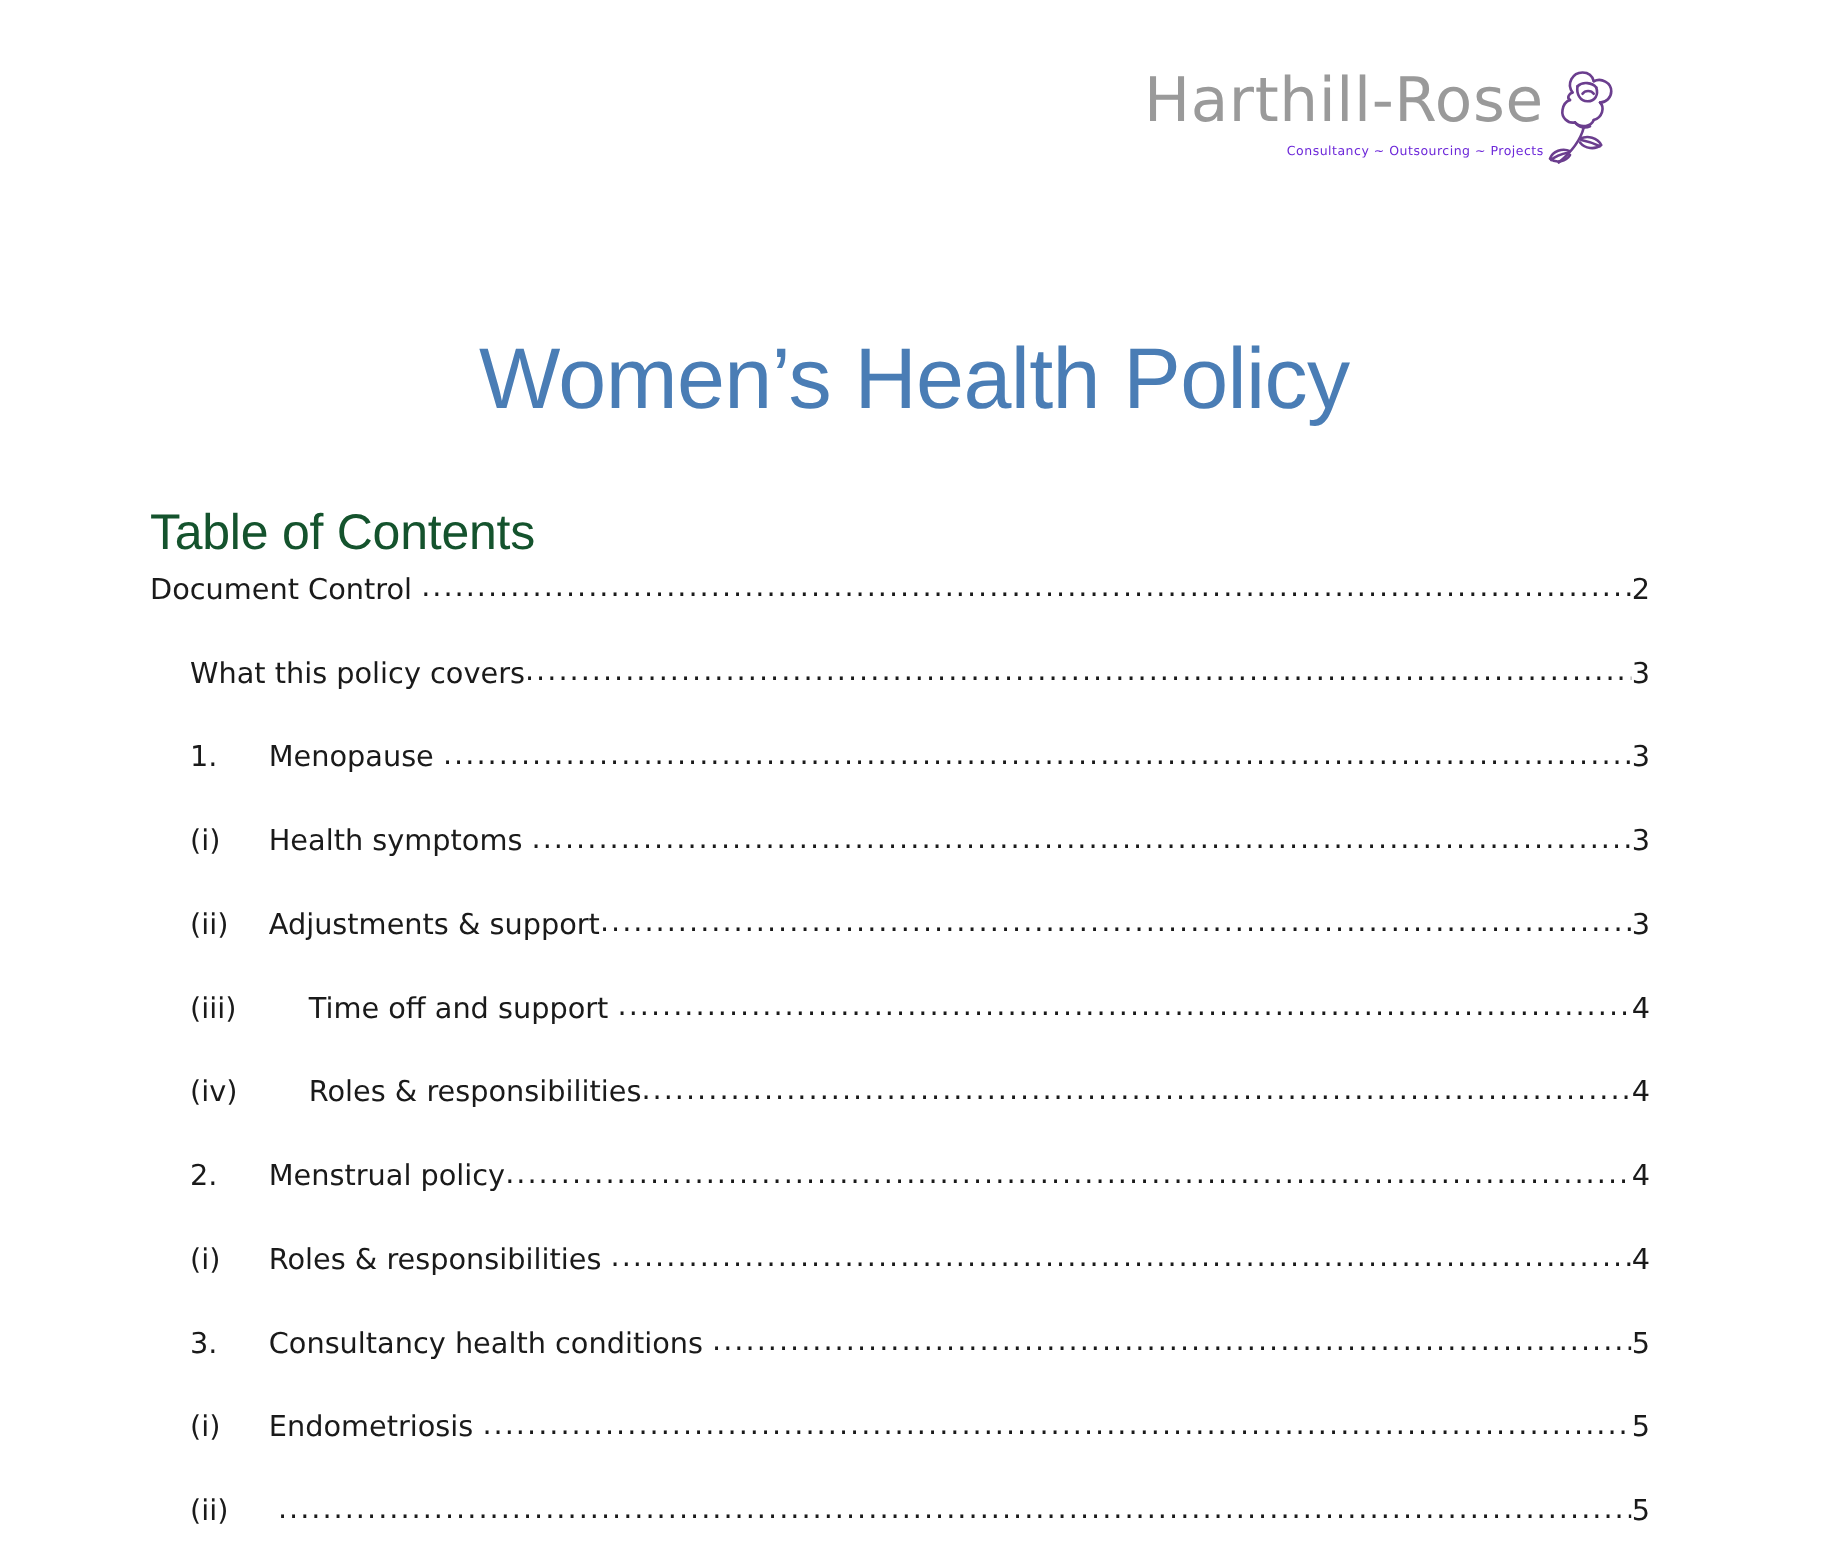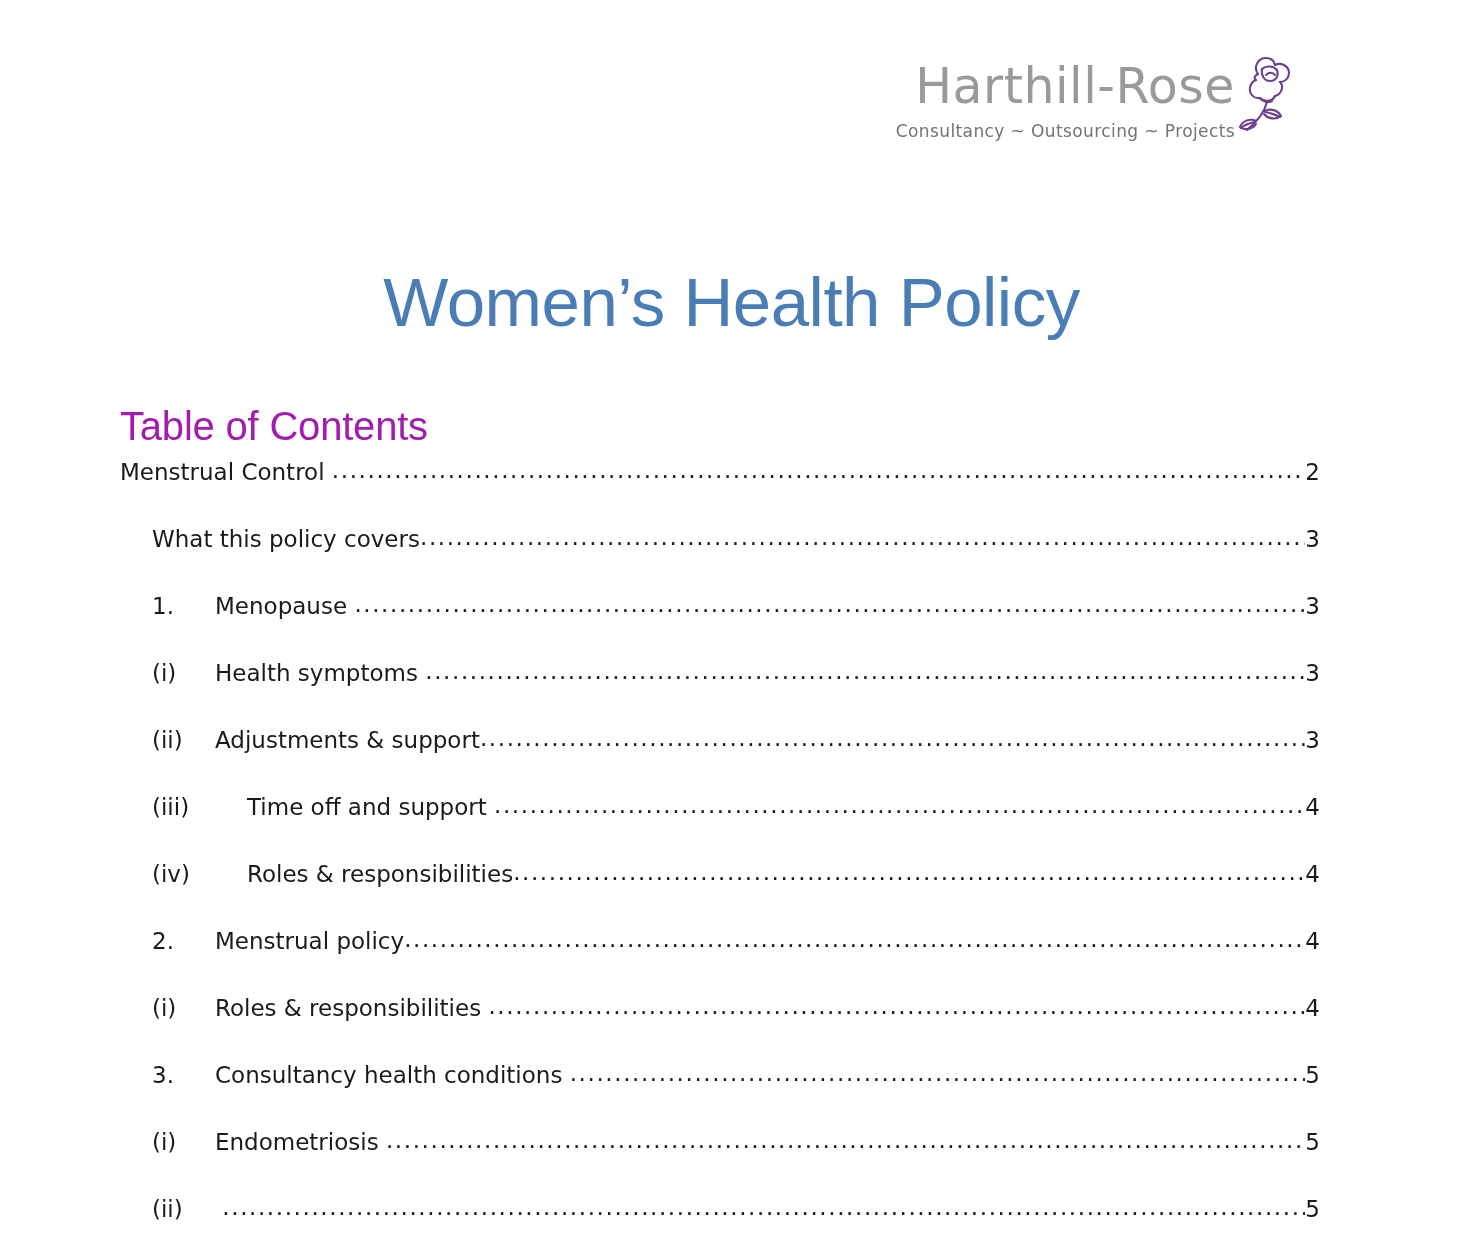--- a/index.html
+++ b/index.html
@@ -20,43 +20,43 @@
     overflow: hidden;
     box-sizing: border-box;
   }
 
   
   .logo-block {
     position: absolute;
     top: 38px;
     right: 168px;
     display: flex;
-    align-items: flex-end;
+    align-items: center;
   }
   .logo-text-col {
     display: flex;
     flex-direction: column;
     align-items: flex-end;
     padding-top: 4px;
   }
   .logo-wordmark {
     font-family: "DejaVu Sans", sans-serif;
     font-size: 49px;
     font-weight: 400;
     letter-spacing: 0.5px;
     color: #9a9a9a;
     line-height: 1.0;
     white-space: nowrap;
   }
   .logo-tagline {
     font-family: "DejaVu Sans", sans-serif;
-    font-size: 17px;
+    font-size: 10px;
     font-weight: 400;
     letter-spacing: 0.4px;
-    color: #737373;
+    color: #6d28d9;
     line-height: 1.0;
     margin-top: 12px;
     white-space: nowrap;
   }
   .logo-rose {
     margin-left: 2px;
     margin-top: 6px;
     flex: 0 0 auto;
   }
 
@@ -76,21 +76,21 @@
   }
 
   
   .toc-heading {
     position: absolute;
     top: 404px;
     left: 120px;
     font-family: "Liberation Sans", sans-serif;
     font-size: 40px;
     font-weight: 400;
-    color: #a21caf;
+    color: #14532d;
     letter-spacing: -0.2px;
     line-height: 1.1;
   }
 
   
   .toc {
     position: absolute;
     top: 459px;
     left: 120px;
     width: 1200px;
@@ -180,21 +180,21 @@
     </div>
   </div>
 
   <div class="doc-title">Women’s Health Policy</div>
 
   <div class="toc-heading">Table of Contents</div>
 
   <div class="toc" id="toc-list">
       <div class="toc-row lvl-0">
         <span class="toc-num numcol-narrow" style="width: 0px;"></span>
-        <span class="toc-label">Menstrual Control</span>
+        <span class="toc-label">Document Control</span>
         <span class="toc-gap">&nbsp;</span>
         <span class="toc-dots"></span>
         <span class="toc-page">2</span>
       </div>
       <div class="toc-row lvl-1">
         <span class="toc-num numcol-narrow" style="width: 0px;"></span>
         <span class="toc-label">What this policy covers</span>
         <span class="toc-gap"></span>
         <span class="toc-dots"></span>
         <span class="toc-page">3</span>

